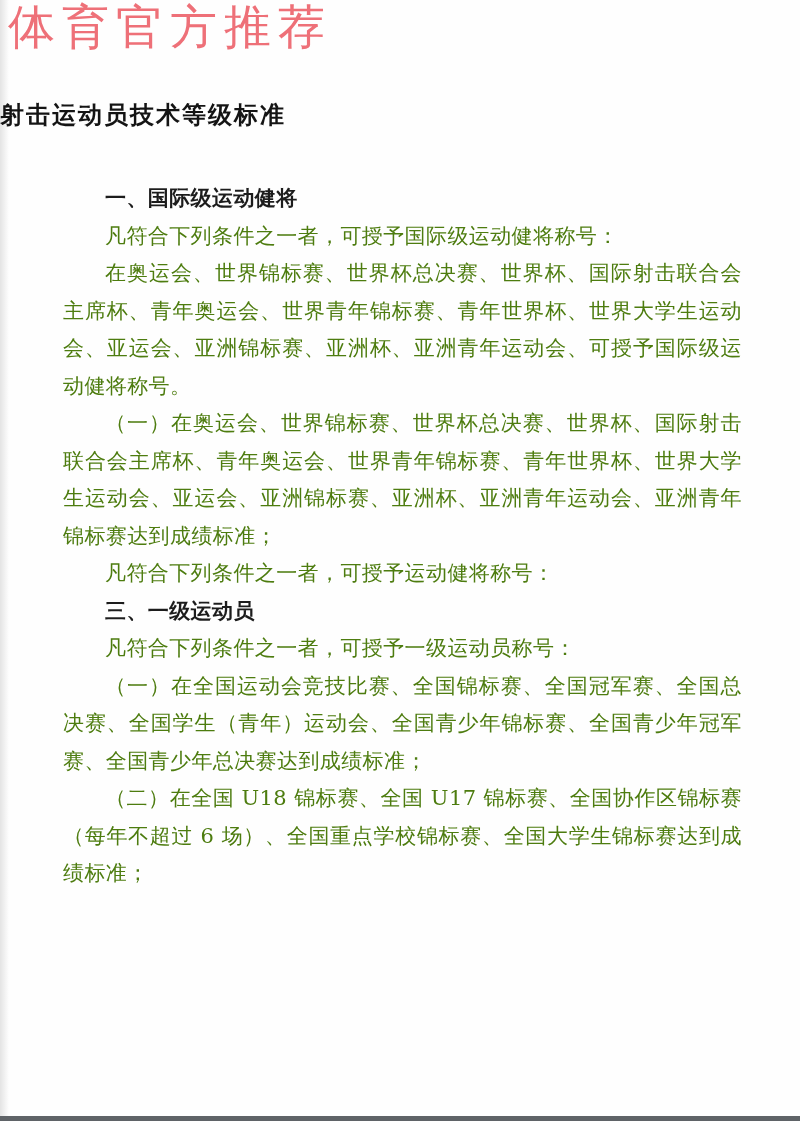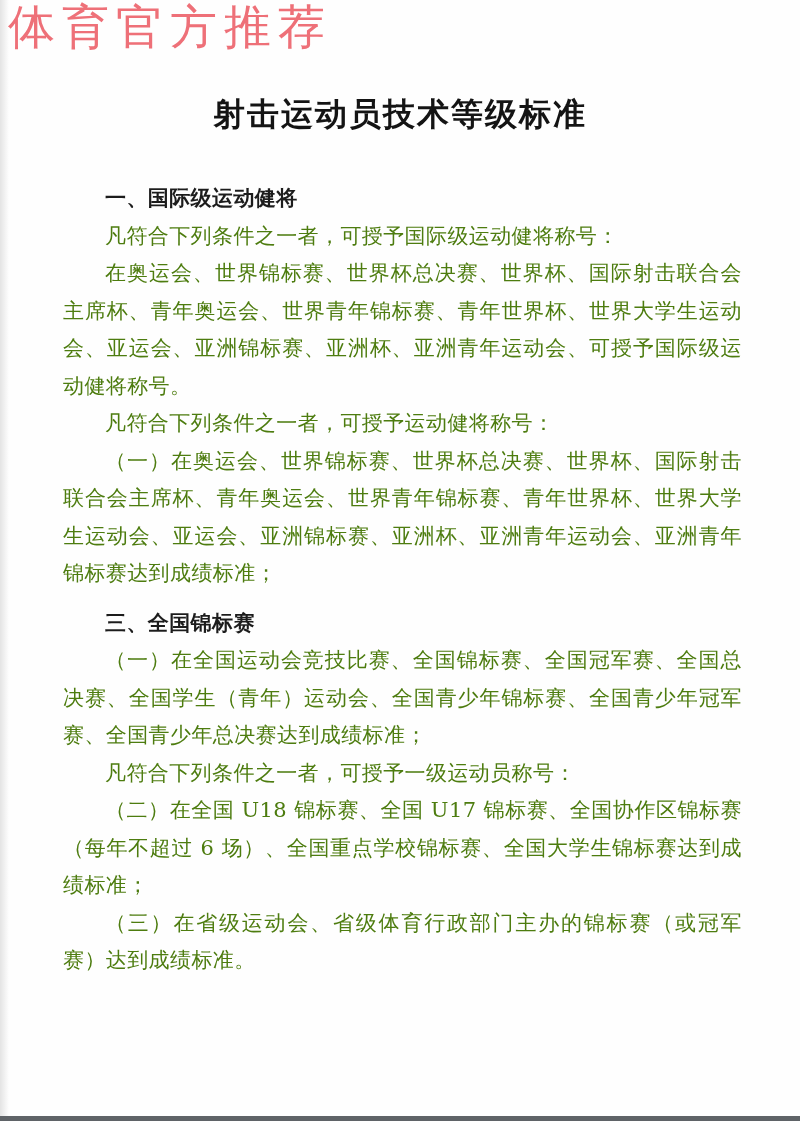--- a/index.html
+++ b/index.html
@@ -37,45 +37,44 @@
     letter-spacing: 7px;
     font-weight: 400;
     white-space: nowrap;
   }
   .doc {
     position: absolute;
     top: 0; left: 0; right: 0;
   }
   .doc-title {
     margin-top: 96px;
-    text-align: center;
+    text-align: left;
     font-family: "DejaVu Serif", serif;
     font-weight: bold;
-    font-size: 32px;
+    font-size: 24px;
     line-height: 37px;
     letter-spacing: 2px;
     color: #141414;
   }
   .doc-body {
     margin-top: 47px;
     padding-left: 63px;
     padding-right: 58px;
     font-size: 21px;
     line-height: 37.5px;
     text-align: justify;
     letter-spacing: 0.4px;
   }
   .sec-heading {
     font-family: "DejaVu Sans", sans-serif;
     font-weight: bold;
     color: #1c1c1c;
     text-indent: 2em;
     font-size: 21px;
     line-height: 37.5px;
-    margin-top: 12px;
   }
   .para {
     text-indent: 2em;
     color: #4d7c0f;
   }
 </style>
 </head>
 <body>
 
 <div class="page">
@@ -87,27 +86,26 @@
   <div class="doc">
 
     <div class="doc-title">射击运动员技术等级标准</div>
 
     <div class="doc-body">
 
       <div class="sec-heading">一、国际级运动健将</div>
       <p class="para">凡符合下列条件之一者，可授予国际级运动健将称号：</p>
       <p class="para">在奥运会、世界锦标赛、世界杯总决赛、世界杯、国际射击联合会主席杯、青年奥运会、世界青年锦标赛、青年世界杯、世界大学生运动会、亚运会、亚洲锦标赛、亚洲杯、亚洲青年运动会、可授予国际级运动健将称号。</p>
 
+      <p class="para">（一）在奥运会、世界锦标赛、世界杯总决赛、世界杯、国际射击联合会主席杯、青年奥运会、世界青年锦标赛、青年世界杯、世界大学生运动会、亚运会、亚洲锦标赛、亚洲杯、亚洲青年运动会、亚洲青年锦标赛达到成绩标准；</p>
       <p class="para">凡符合下列条件之一者，可授予运动健将称号：</p>
-      <p class="para">（一）在奥运会、世界锦标赛、世界杯总决赛、世界杯、国际射击联合会主席杯、青年奥运会、世界青年锦标赛、青年世界杯、世界大学生运动会、亚运会、亚洲锦标赛、亚洲杯、亚洲青年运动会、亚洲青年锦标赛达到成绩标准；</p>
 
-      <div class="sec-heading">三、全国锦标赛</div>
+      <div class="sec-heading">三、一级运动员</div>
+      <p class="para">凡符合下列条件之一者，可授予一级运动员称号：</p>
       <p class="para">（一）在全国运动会竞技比赛、全国锦标赛、全国冠军赛、全国总决赛、全国学生（青年）运动会、全国青少年锦标赛、全国青少年冠军赛、全国青少年总决赛达到成绩标准；</p>
-      <p class="para">凡符合下列条件之一者，可授予一级运动员称号：</p>
       <p class="para">（二）在全国 U18 锦标赛、全国 U17 锦标赛、全国协作区锦标赛（每年不超过 6 场）、全国重点学校锦标赛、全国大学生锦标赛达到成绩标准；</p>
-      <p class="para">（三）在省级运动会、省级体育行政部门主办的锦标赛（或冠军赛）达到成绩标准。</p>
 
     </div>
   </div>
 
   <div class="bottom-bar" style="background: rgb(95, 99, 103);"></div>
 
 </div>
 
 </body></html>

